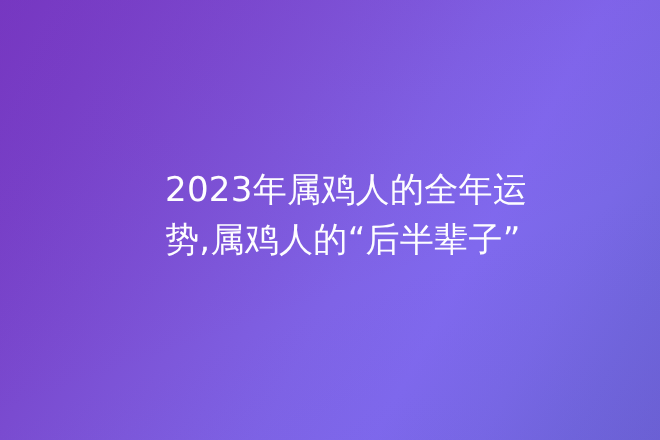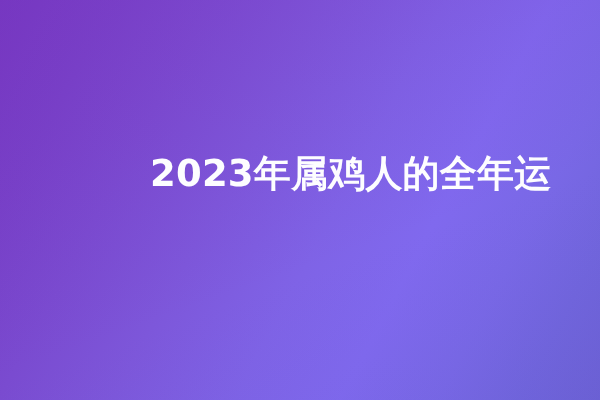--- a/index.html
+++ b/index.html
@@ -50,30 +50,31 @@
     position: absolute;
     left: 150px;
     top: 151px;
     width: 320px;
     z-index: 2;
   }
 
   .title-line {
     display: block;
     color: #fdfdff;
-    font-size: 37px;
+    font-size: 31px;
     line-height: 45px;
-    font-weight: 700;
+    font-weight: 400;
     letter-spacing: 0.2px;
     white-space: nowrap;
     text-rendering: optimizeLegibility;
   }
 </style>
 </head>
 <body>
 
 <div id="canvas">
 
   <div id="title-block">
     <span class="title-line">2023年属鸡人的全年运</span>
+    <span class="title-line">势,属鸡人的“后半辈子”</span>
   </div>
 
 </div>
 
 </body></html>

